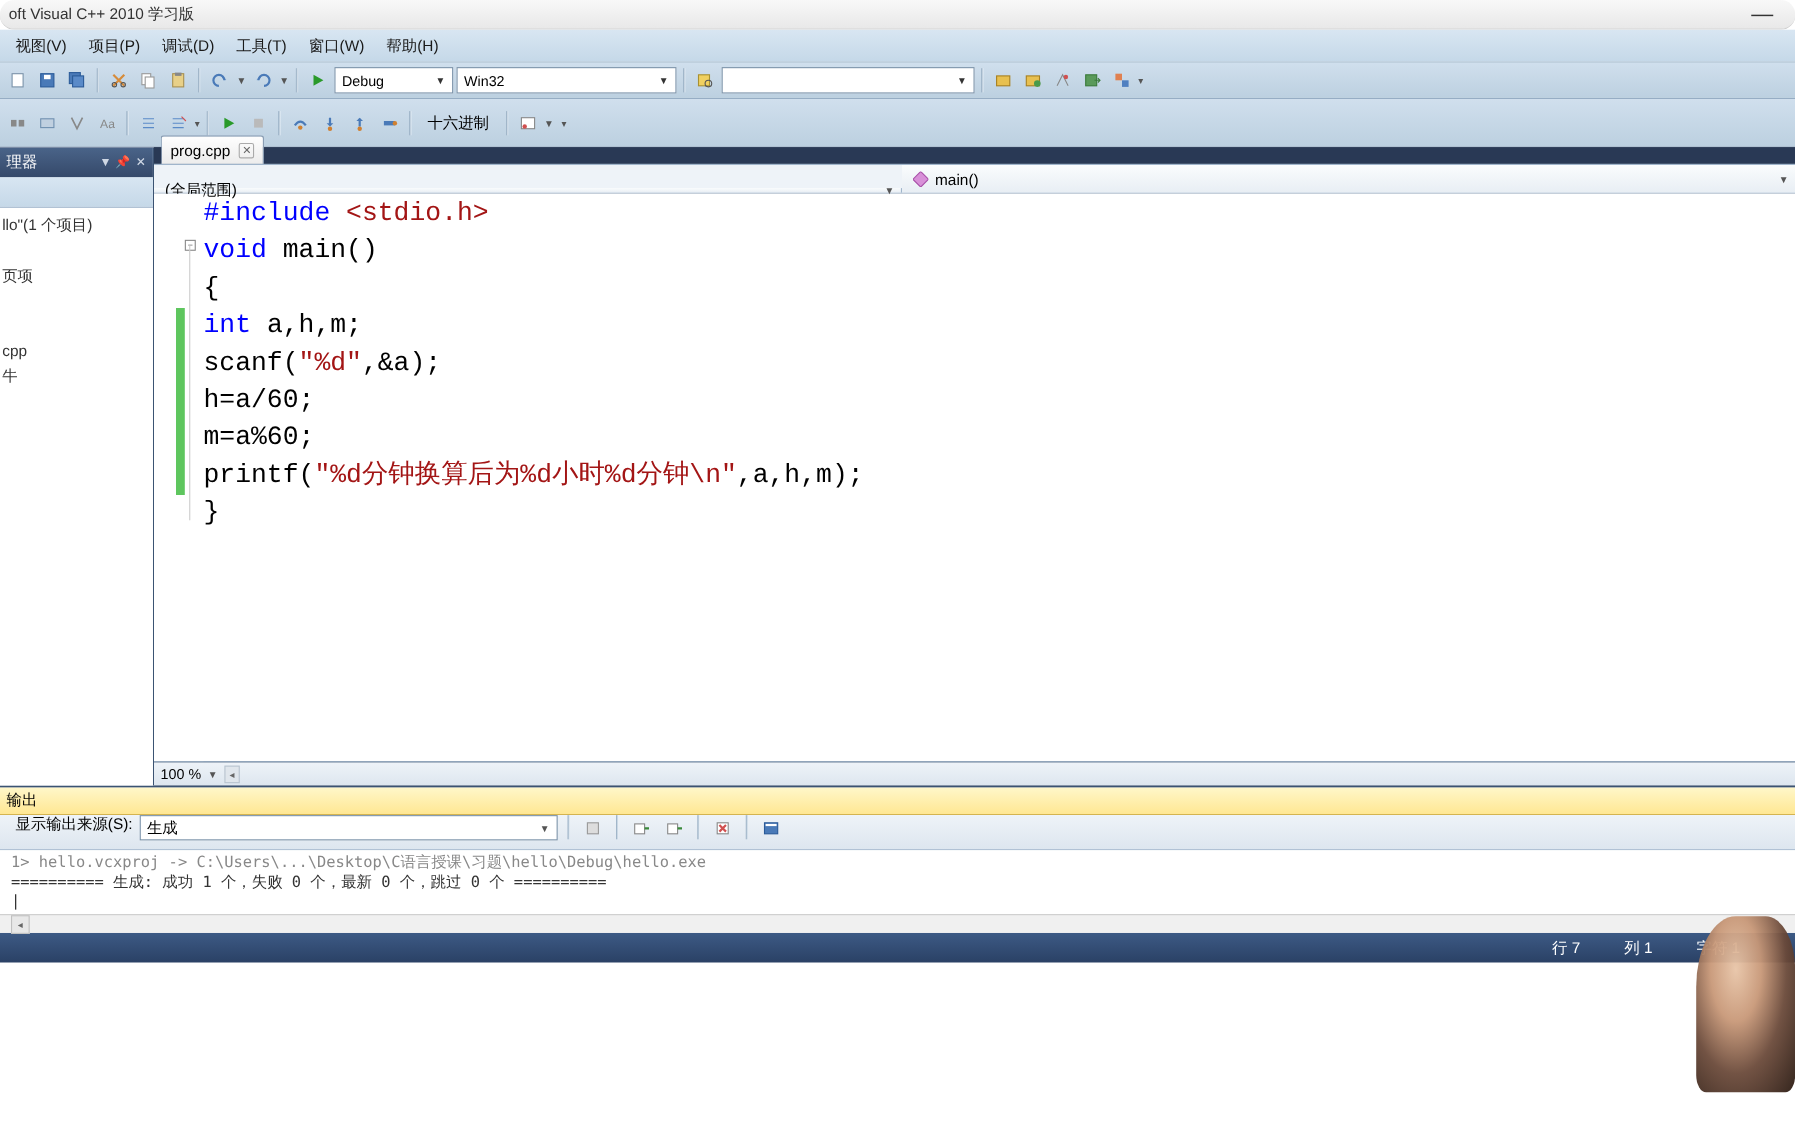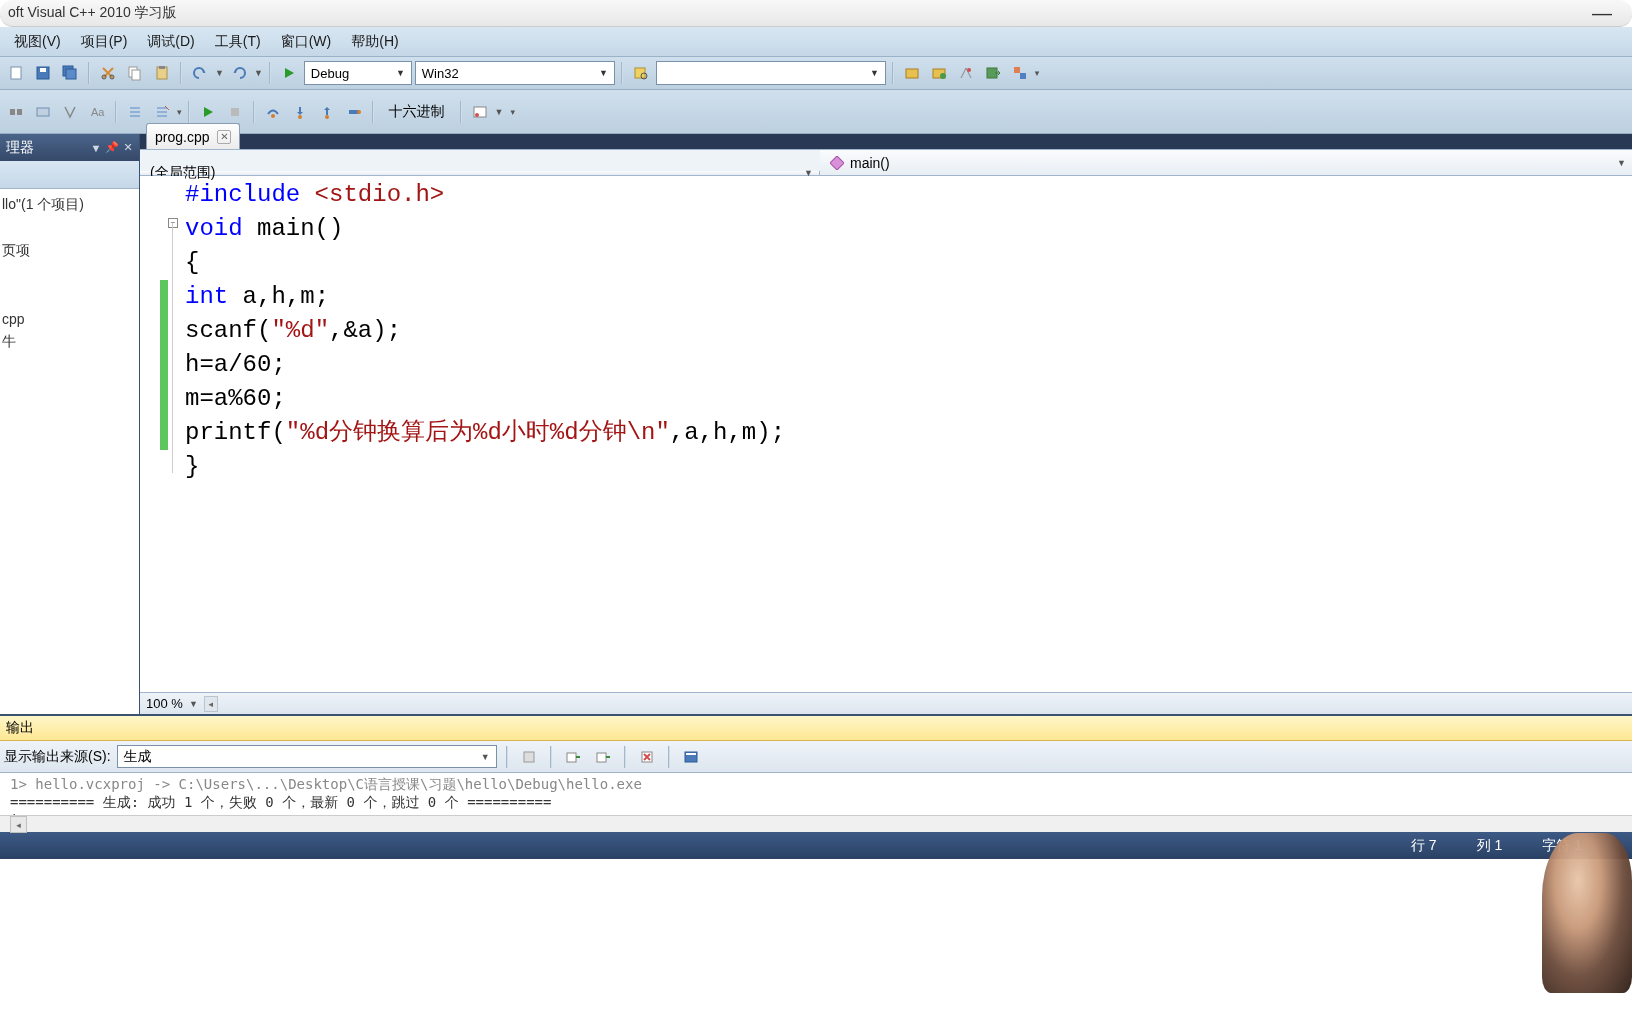--- a/index.html
+++ b/index.html
@@ -62,24 +62,24 @@
 .include-name { color: #a31515; }
 
 
 .zoom-bar { height: 22px; background: linear-gradient(#eef3f8, #dde6ef); border-top: 1px solid #a0b5cb; display: flex; align-items: center; padding: 0 6px; font-size: 13px; gap: 6px; }
 .zoom-arrow { font-size: 9px; color: #555; cursor: pointer; }
 .zoom-scroll-left { width: 14px; height: 16px; background: #e0e6ec; border: 1px solid #b8c4d0; cursor: pointer; display:flex; align-items:center; justify-content:center; font-size:9px; color:#666; }
 
 
 .output-panel { border-top: 2px solid #3b5372; }
 .output-header { height: 25px; background: linear-gradient(#fff7c9, #ffe793); border-bottom: 1px solid #d4b450; display: flex; align-items: center; padding: 0 6px; font-size: 14px; font-weight: normal; }
-.output-toolbar { height: 32px; background: linear-gradient(#eef3f8, #dde6ef); border-bottom: 1px solid #a0b5cb; display: flex; align-items: center; padding: 0 4px; gap: 6px; }
+.output-toolbar { height: 32px; background: linear-gradient(#eef3f8, #dde6ef); border-bottom: 1px solid #a0b5cb; display: flex; align-items: flex-start; padding: 0 14px; gap: 6px; }
 .output-label { font-size: 14px; }
 .output-dd { background: #fff; border: 1px solid #7a92a9; height: 23px; width: 380px; padding: 0 6px; font-size: 14px; display: flex; align-items: center; justify-content: space-between; cursor: pointer; }
-.output-content { background: #fff; padding: 2px 10px; font-family: "NSimSun", "SimSun", monospace; font-size: 14px; color: #333; height: 42px; overflow: hidden; line-height: 18px; }
+.output-content { background: #fff; padding: 2px 10px; font-family: "NSimSun", "SimSun", monospace; font-size: 14px; color: #333; height: 58px; overflow: hidden; line-height: 18px; }
 .output-scroll { height: 17px; background: #f0f0f0; border-top: 1px solid #ccc; position: relative; }
 .output-scroll-left { position: absolute; left: 10px; width: 17px; height: 17px; background: #e8e8e8; border: 1px solid #c0c0c0; font-size: 9px; display:flex;align-items:center;justify-content:center; color:#666; cursor:pointer; }
 
 
 .statusbar { height: 27px; background: linear-gradient(#3d5a85, #2a4165); color: #fff; display: flex; align-items: center; font-size: 14px; padding: 0 10px; }
 .status-right { margin-left: auto; display: flex; gap: 40px; padding-right: 40px; }
 
 
 .person-overlay { position: absolute; right: 0; bottom: 27px; width: 90px; height: 160px; background: radial-gradient(ellipse at 40% 30%, #e8c5a8 0%, #c89878 30%, #6b4a3a 60%, #2a1a12 100%); border-radius: 40% 30% 10% 10%; opacity: 0.95; z-index: 100; }
 

